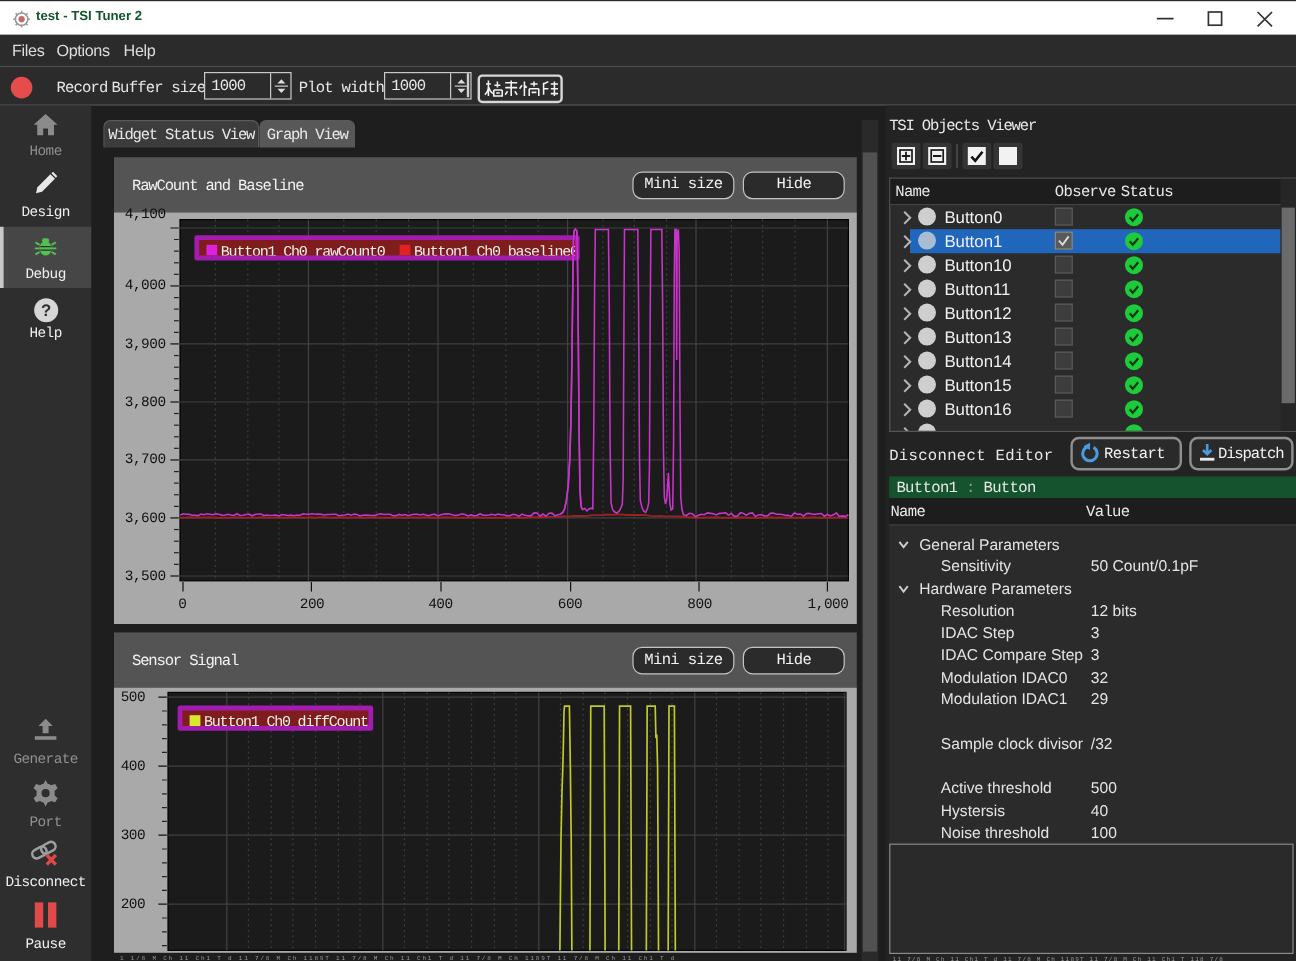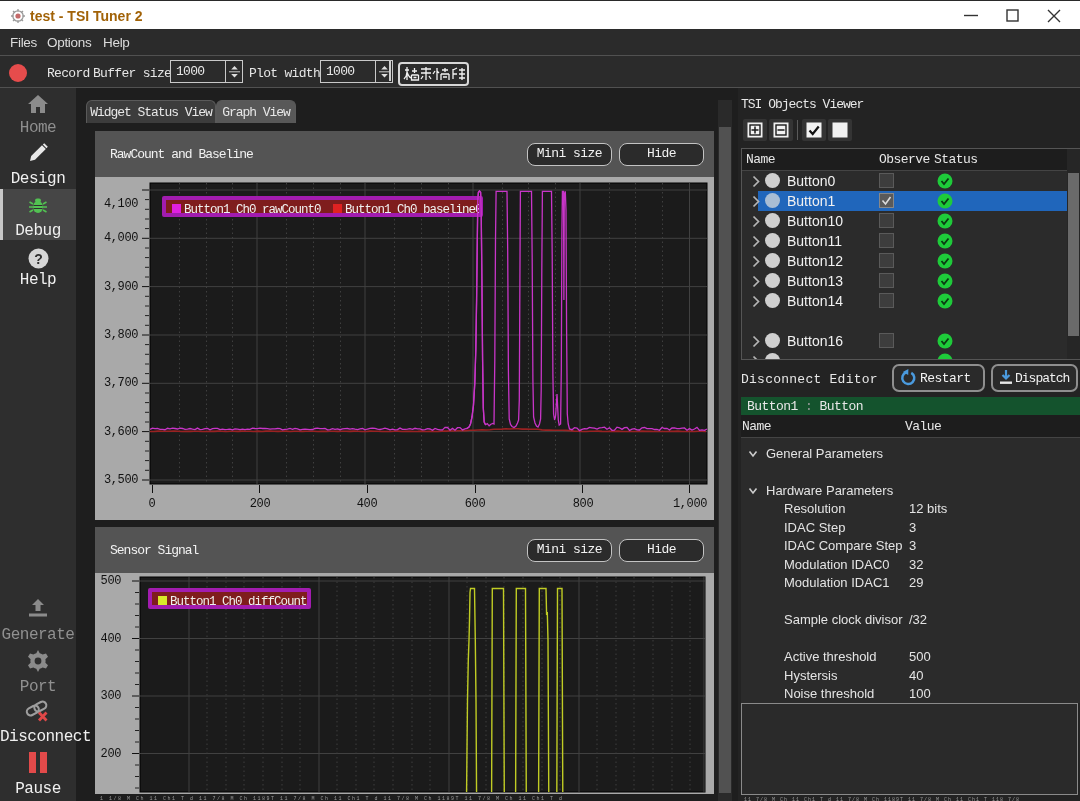--- a/index.html
+++ b/index.html
@@ -1,35 +1,35 @@
 <!DOCTYPE html>
 <html><head>
 <meta charset="utf-8">
 <style>
 * { margin:0; padding:0; box-sizing:border-box; }
 html,body { width:1080px; height:801px; overflow:hidden; background:#1e1e1e; }
 body { font-family:"Liberation Mono", monospace; position:relative; }
 .abs { position:absolute; }
 
 #titlebar { left:0; top:0; width:1080px; height:29px; background:#ffffff; border-top:1px solid #2a2a2a; }
-#title-text { left:30px; top:7px; font-family:"Liberation Sans"; font-weight:bold; font-size:14px; color:#a16207; letter-spacing:0; }
+#title-text { left:30px; top:7px; font-family:"Liberation Sans"; font-weight:bold; font-size:11px; color:#14532d; letter-spacing:0; }
 
 #menubar { left:0; top:29px; width:1080px; height:27px; background:#2b2b2b; border-bottom:1px solid #515151; }
 .menuitem { position:absolute; top:6px; font-family:"Liberation Sans"; font-size:13.5px; color:#dcdcdc; letter-spacing:-0.3px; }
 
 #toolbar { left:0; top:56px; width:1080px; height:32px; background:#2b2b2b; border-bottom:1px solid #515151; }
 .tool-label { position:absolute; top:10px; font-size:13px; color:#e6e6e6; letter-spacing:-0.7px; }
 .spinbox { position:absolute; top:4px; width:73px; height:23px; border:1px solid #c9c9c9; color:#e8e8e8; font-size:13px; }
 .spin-text { position:absolute; left:5px; top:3px; letter-spacing:-0.7px; }
 .spin-btn { position:absolute; right:0; top:0; width:17px; height:21px; border-left:1px solid #c9c9c9; }
 .spin-btn svg { position:absolute; left:2px; top:1px; }
 
 #sidebar { left:0; top:88px; width:76px; height:713px; background:#2e2e2e; }
 .side-item { position:absolute; left:0; width:76px; text-align:center; }
-.side-label { font-size:16px; letter-spacing:-0.5px; }
+.side-label { font-size:12px; letter-spacing:-0.5px; }
 #debug-sel { left:0; top:101px; width:76px; height:51px; background:#464646; border-left:3px solid #c8c8c8; }
 
 .tab { position:absolute; top:100px; height:23px; border:1px solid #5a5a5a; border-bottom:none; border-radius:6px 6px 0 0; font-size:13px; letter-spacing:-1.05px; white-space:nowrap; color:#e8e8e8; text-align:center; }
 #tab1 { left:86px; width:130px; background:#3c3c3c; line-height:24px; }
 #tab2 { left:216px; width:80px; background:#585858; line-height:24px; }
 
 .gpanel { position:absolute; left:95px; width:619px; }
 .ghead { position:absolute; left:0; top:0; width:619px; background:#545454; }
 .gtitle { position:absolute; left:15px; top:16px; font-size:13px; letter-spacing:-1.0px; color:#f2f2f2; }
 .gbtn { position:absolute; height:23px; background:#2b2b2b; border:1.5px solid #c3c3c3; border-radius:8px; color:#f2f2f2; font-size:13px; letter-spacing:-0.55px; text-align:center; line-height:20px; }
@@ -265,21 +265,21 @@
       <line x1="50" y1="329.6" x2="54" y2="329.6"></line>
       <line x1="50" y1="339.3" x2="54" y2="339.3"></line>
   </g>
   <polyline points="55.0,300.5 59.0,300.5 63.0,300.1 67.0,300.3 71.0,300.2 75.0,300.3 79.0,300.1 83.0,300.2 87.0,300.5 91.0,300.2 95.0,300.4 99.0,300.3 103.0,300.3 107.0,300.5 111.0,300.5 115.0,300.3 119.0,300.4 123.0,300.1 127.0,300.2 131.0,300.5 135.0,300.3 139.0,300.3 143.0,300.4 147.0,300.1 151.0,300.3 155.0,300.3 159.0,300.5 163.0,300.1 167.0,300.5 171.0,300.1 175.0,300.1 179.0,300.3 183.0,300.4 187.0,300.2 191.0,300.1 195.0,300.5 199.0,300.2 203.0,300.3 207.0,300.4 211.0,300.3 215.0,300.3 219.0,300.3 223.0,300.5 227.0,300.2 231.0,300.4 235.0,300.2 239.0,300.2 243.0,300.4 247.0,300.2 251.0,300.2 255.0,300.4 259.0,300.1 263.0,300.3 267.0,300.5 271.0,300.5 275.0,300.1 279.0,300.2 283.0,300.2 287.0,300.5 291.0,300.5 295.0,300.5 299.0,300.2 303.0,300.1 307.0,300.5 311.0,300.4 315.0,300.4 319.0,300.5 323.0,300.4 327.0,300.1 331.0,300.5 335.0,300.2 339.0,300.4 343.0,300.5 347.0,300.1 351.0,300.1 355.0,299.9 359.0,300.0 363.0,299.7 367.0,299.7 371.0,299.6 375.0,299.2 379.0,299.3 383.0,299.0 387.0,298.9 391.0,299.0 395.0,298.8 399.0,298.3 403.0,298.3 407.0,298.1 411.0,297.8 415.0,298.0 419.0,297.8 423.0,297.7 427.0,298.1 431.0,298.1 435.0,298.2 439.0,298.2 443.0,298.3 447.0,298.9 451.0,299.1 455.0,299.0 459.0,299.3 463.0,299.3 467.0,299.3 471.0,299.4 475.0,299.6 479.0,300.1 483.0,300.2 487.0,300.4 491.0,300.5 495.0,300.2 499.0,300.2 503.0,300.1 507.0,300.4 511.0,300.5 515.0,300.3 519.0,300.4 523.0,300.1 527.0,300.5 531.0,300.5 535.0,300.5 539.0,300.5 543.0,300.5 547.0,300.1 551.0,300.4 555.0,300.2 559.0,300.5 563.0,300.5 567.0,300.5 571.0,300.5 575.0,300.2 579.0,300.4 583.0,300.1 587.0,300.5 591.0,300.5 595.0,300.2 599.0,300.5 603.0,300.3 607.0,300.2 611.0,300.4" fill="none" stroke="#992222" stroke-width="1.6"></polyline>
   <polyline points="55.0,298.3 57.5,297.1 60.0,297.6 62.5,297.5 65.0,298.4 67.5,298.3 70.0,298.7 72.5,297.3 75.0,297.9 77.5,297.2 80.0,297.5 82.5,298.0 85.0,297.1 87.5,297.5 90.0,298.3 92.5,298.1 95.0,297.5 97.5,298.2 100.0,298.6 102.5,297.1 105.0,298.6 107.5,298.4 110.0,297.7 112.5,297.4 115.0,298.8 117.5,297.7 120.0,297.3 122.5,297.3 125.0,298.6 127.5,298.2 130.0,298.6 132.5,298.4 135.0,298.1 137.5,298.9 140.0,297.8 142.5,298.1 145.0,298.6 147.5,298.2 150.0,298.7 152.5,298.1 155.0,298.4 157.5,297.2 160.0,297.5 162.5,297.6 165.0,297.2 167.5,297.5 170.0,297.3 172.5,297.6 175.0,298.2 177.5,297.8 180.0,297.8 182.5,297.5 185.0,297.6 187.5,298.8 190.0,298.3 192.5,298.2 195.0,297.4 197.5,298.4 200.0,297.4 202.5,297.8 205.0,298.9 207.5,298.3 210.0,298.1 212.5,298.3 215.0,298.6 217.5,298.5 220.0,297.5 222.5,297.2 225.0,297.7 227.5,297.6 230.0,297.5 232.5,298.8 235.0,298.7 237.5,297.7 240.0,298.3 242.5,297.8 245.0,298.7 247.5,297.9 250.0,297.6 252.5,297.5 255.0,298.1 257.5,297.6 260.0,298.2 262.5,298.7 265.0,297.8 267.5,297.5 270.0,298.9 272.5,298.0 275.0,297.3 277.5,297.2 280.0,297.3 282.5,298.2 285.0,298.5 287.5,297.9 290.0,297.2 292.5,297.8 295.0,298.9 297.5,298.1 300.0,298.8 302.5,298.6 305.0,297.1 307.5,298.4 310.0,298.3 312.5,298.1 315.0,297.6 317.5,298.3 320.0,297.3 322.5,297.9 325.0,297.9 327.5,298.8 330.0,298.7 332.5,297.6 335.0,298.0 337.5,299.3 340.0,297.4 342.5,298.3 345.0,298.8 347.5,298.9 350.0,296.4 352.5,296.5 355.0,299.2 357.5,297.4 360.0,299.2 362.5,296.7 365.0,296.6 367.5,298.9 370.0,297.9 372.0,297.5 374.0,296.0 375.5,293.0 377.0,286.0 378.5,274.0 379.8,252.0 380.8,219.0 381.6,169.0 382.3,109.0 382.8,69.0 383.4,61.3 384.5,60.0 385.6,61.3 386.2,80.0 386.9,149.0 387.6,229.0 388.3,277.0 389.2,291.0 390.5,293.7 392.3,292.7 394.1,294.8 395.9,293.2 397.7,292.5 399.0,293.0 399.8,229.0 400.5,109.0 401.1,60.3 412.0,60.3 412.7,119.0 413.4,239.0 414.2,288.0 415.5,293.5 417.0,295.5 419.0,296.5 421.0,295.0 422.5,292.0 423.6,289.0 424.3,269.0 424.9,149.0 425.4,60.3 436.5,60.3 437.2,129.0 437.9,249.0 438.6,286.0 440.0,292.0 441.5,295.0 443.0,296.0 444.5,293.0 445.6,288.0 446.2,259.0 446.8,139.0 447.4,60.3 456.5,60.3 457.2,124.0 457.9,244.0 458.6,283.0 459.6,289.0 460.6,285.0 461.4,273.0 462.0,263.0 462.6,275.0 463.3,289.0 464.2,294.0 465.6,293.0 466.3,239.0 466.9,99.0 467.4,60.3 468.5,60.3 468.9,169.0 469.3,64.0 470.3,60.3 471.0,79.0 471.6,199.0 472.3,283.0 473.2,293.0 474.5,297.9 477.0,298.7 479.5,296.7 482.0,297.1 484.5,299.7 487.0,298.4 489.5,297.6 492.0,297.9 494.5,296.4 497.0,296.8 499.5,297.2 502.0,298.1 504.5,296.8 507.0,296.7 509.5,296.2 512.0,298.3 514.5,296.8 517.0,299.3 519.5,299.2 522.0,296.2 524.5,296.8 527.0,298.4 529.5,296.7 532.0,296.4 534.5,299.5 537.0,298.1 539.5,297.7 542.0,298.9 544.5,299.0 547.0,296.8 549.5,296.5 552.0,297.6 554.5,297.6 557.0,297.7 559.5,298.5 562.0,298.4 564.5,299.3 567.0,296.5 569.5,297.5 572.0,297.3 574.5,299.0 577.0,297.0 579.5,296.8 582.0,297.6 584.5,297.6 587.0,297.1 589.5,297.0 592.0,299.2 594.5,297.6 597.0,299.0 599.5,298.0 602.0,296.4 604.5,299.4 607.0,298.9 609.5,299.3 612.0,298.0" fill="none" stroke="#c835c8" stroke-width="1.3"></polyline>
 </svg>
 <div class="legend" style="left:162px;top:196px;width:321px;height:21px;line-height:20px;font-size:12.5px"><span class="lsq" style="background:#e020e0"></span>Button1_Ch0 rawCount0 <span class="lsq" style="background:#e02222"></span>Button1_Ch0 baseline0</div>
 <svg class="abs" style="left:95px;top:131px" width="619" height="389" viewBox="0 0 619 389">
     <polyline points="372.0,297.5 374.0,296.0 375.5,293.0 377.0,286.0 378.5,274.0 379.8,252.0 380.8,219.0 381.6,169.0 382.3,109.0 382.8,69.0 383.4,61.3 384.5,60.0 385.6,61.3 386.2,80.0 386.9,149.0 387.6,229.0 388.3,277.0 389.2,291.0 390.5,293.7" fill="none" stroke="#c835c8" stroke-width="1.3"></polyline>
   </svg>
-<div class="ylab" style="left:98px;top:197px">4,100</div>
+<div class="ylab" style="left:98px;top:172px">4,100</div>
 <div class="ylab" style="left:98px;top:231px">4,000</div>
 <div class="ylab" style="left:98px;top:280px">3,900</div>
 <div class="ylab" style="left:98px;top:328px">3,800</div>
 <div class="ylab" style="left:98px;top:376px">3,700</div>
 <div class="ylab" style="left:98px;top:425px">3,600</div>
 <div class="ylab" style="left:98px;top:473px">3,500</div>
 <div class="xlab" style="left:130px;top:497px">0</div>
 <div class="xlab" style="left:238px;top:497px">200</div>
 <div class="xlab" style="left:345px;top:497px">400</div>
 <div class="xlab" style="left:453px;top:497px">600</div>
@@ -486,20 +486,32 @@
           <path d="M1.5 1.5L6.5 6.5L1.5 11.5" stroke="#b5b5b5" stroke-width="1.7" fill="none"></path>
         </svg>
       <span class="ocircle" style=""></span>
       <span class="oname">Button14</span>
       <span class="ochk" style=""></span>
       <svg width="16" height="16" viewBox="0 0 16 16" style="position:absolute;left:195px;top:2px">
           <circle cx="8" cy="8" r="7.5" fill="#1ecb3a"></circle>
           <path d="M4.5 8l2.5 3 4.5-5.5" stroke="#0a3a12" stroke-width="1.8" fill="none"></path>
         </svg>
     </div>
+<div class="orow" style="top:162px">
+      <svg class="oarrow" width="8" height="13" viewBox="0 0 8 13" style="top:4px">
+          <path d="M1.5 1.5L6.5 6.5L1.5 11.5" stroke="#b5b5b5" stroke-width="1.7" fill="none"></path>
+        </svg>
+      <span class="ocircle" style=""></span>
+      <span class="oname">Button15</span>
+      <span class="ochk" style=""></span>
+      <svg width="16" height="16" viewBox="0 0 16 16" style="position:absolute;left:195px;top:2px">
+          <circle cx="8" cy="8" r="7.5" fill="#1ecb3a"></circle>
+          <path d="M4.5 8l2.5 3 4.5-5.5" stroke="#0a3a12" stroke-width="1.8" fill="none"></path>
+        </svg>
+    </div>
 <div class="orow" style="top:182px">
       <svg class="oarrow" width="8" height="13" viewBox="0 0 8 13" style="top:4px">
           <path d="M1.5 1.5L6.5 6.5L1.5 11.5" stroke="#b5b5b5" stroke-width="1.7" fill="none"></path>
         </svg>
       <span class="ocircle" style=""></span>
       <span class="oname">Button16</span>
       <span class="ochk" style=""></span>
       <svg width="16" height="16" viewBox="0 0 16 16" style="position:absolute;left:195px;top:2px">
           <circle cx="8" cy="8" r="7.5" fill="#1ecb3a"></circle>
           <path d="M4.5 8l2.5 3 4.5-5.5" stroke="#0a3a12" stroke-width="1.8" fill="none"></path>
@@ -543,20 +555,24 @@
     <div class="othead" style="height:23px">
         <span style="position:absolute;left:1px;top:4px">Name</span>
         <span style="position:absolute;left:164px;top:4px">Value</span>
       </div>
     <div class="prow" style="top:28.5px">
         <svg width="10" height="8" viewBox="0 0 10 8" style="position:absolute;left:7px;top:6px">
           <path d="M1.5 1.5L5 6L8.5 1.5" stroke="#cccccc" stroke-width="1.6" fill="none"></path>
         </svg>
         <span class="pname" style="left:25px">General Parameters</span>
       </div>
+<div class="prow" style="top:47.0px">
+        <span class="pname" style="left:43px">Sensitivity</span>
+        <span class="pval">50 Count/0.1pF</span>
+      </div>
 <div class="prow" style="top:65.5px">
         <svg width="10" height="8" viewBox="0 0 10 8" style="position:absolute;left:7px;top:6px">
           <path d="M1.5 1.5L5 6L8.5 1.5" stroke="#cccccc" stroke-width="1.6" fill="none"></path>
         </svg>
         <span class="pname" style="left:25px">Hardware Parameters</span>
       </div>
 <div class="prow" style="top:84.0px">
         <span class="pname" style="left:43px">Resolution</span>
         <span class="pval">12 bits</span>
       </div>

